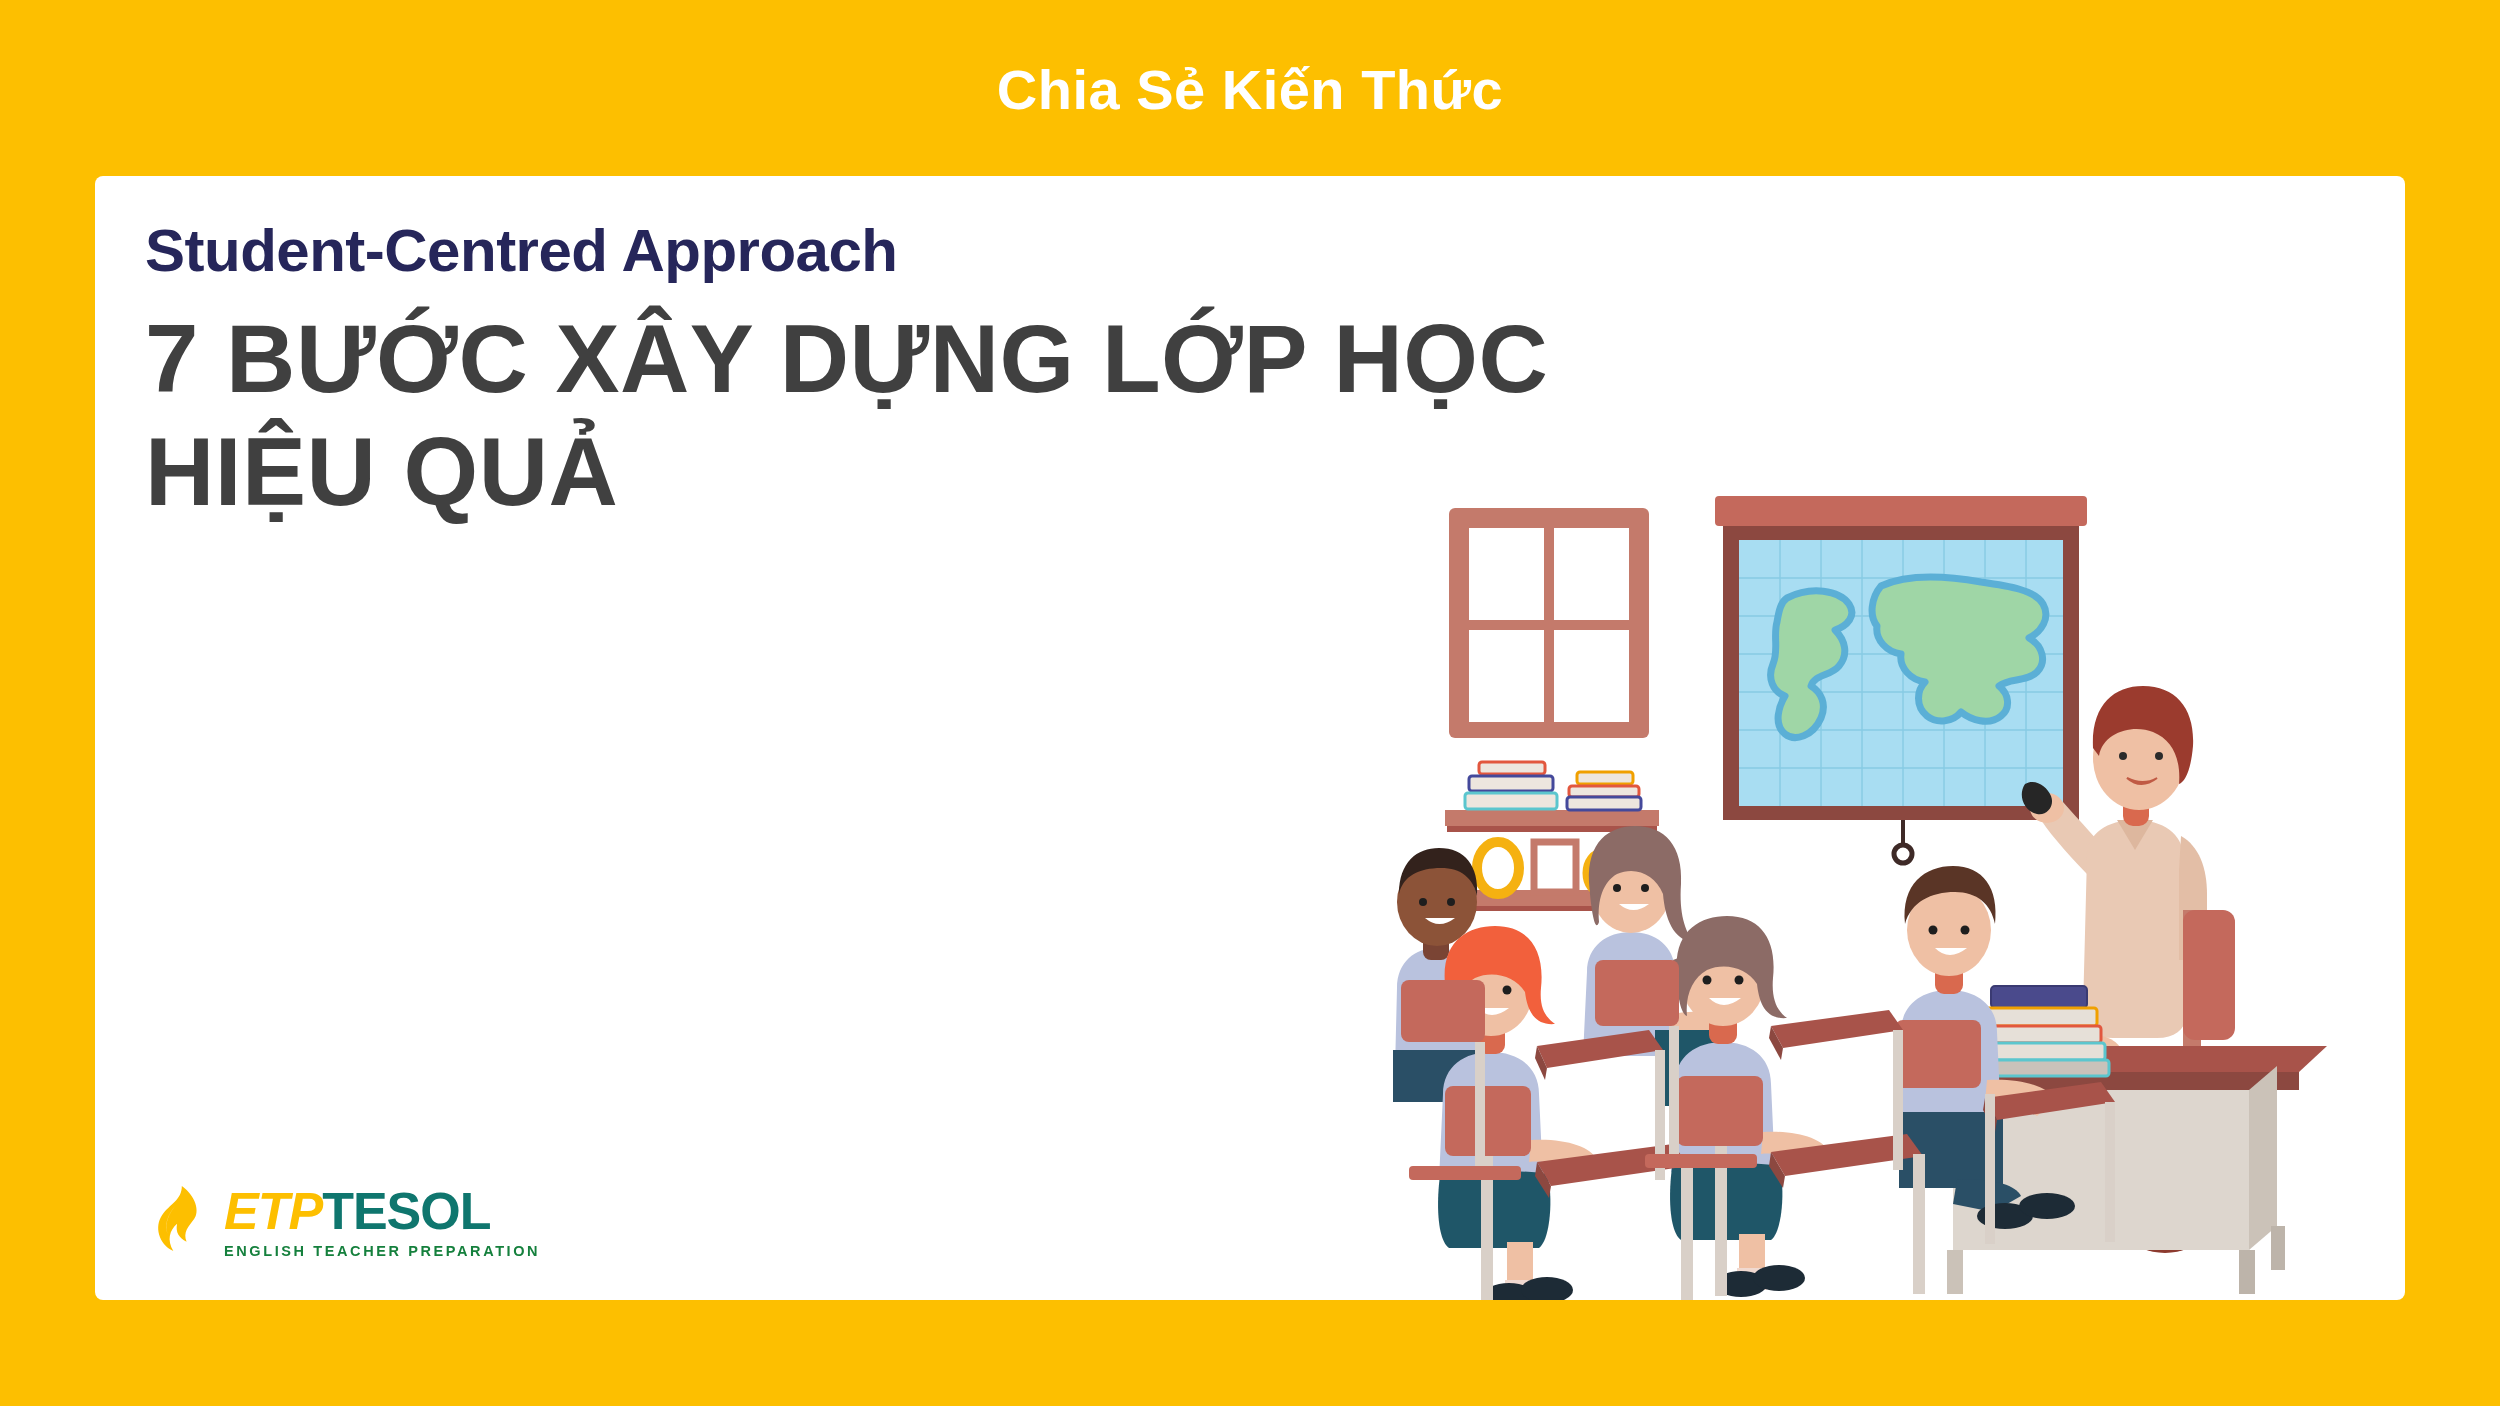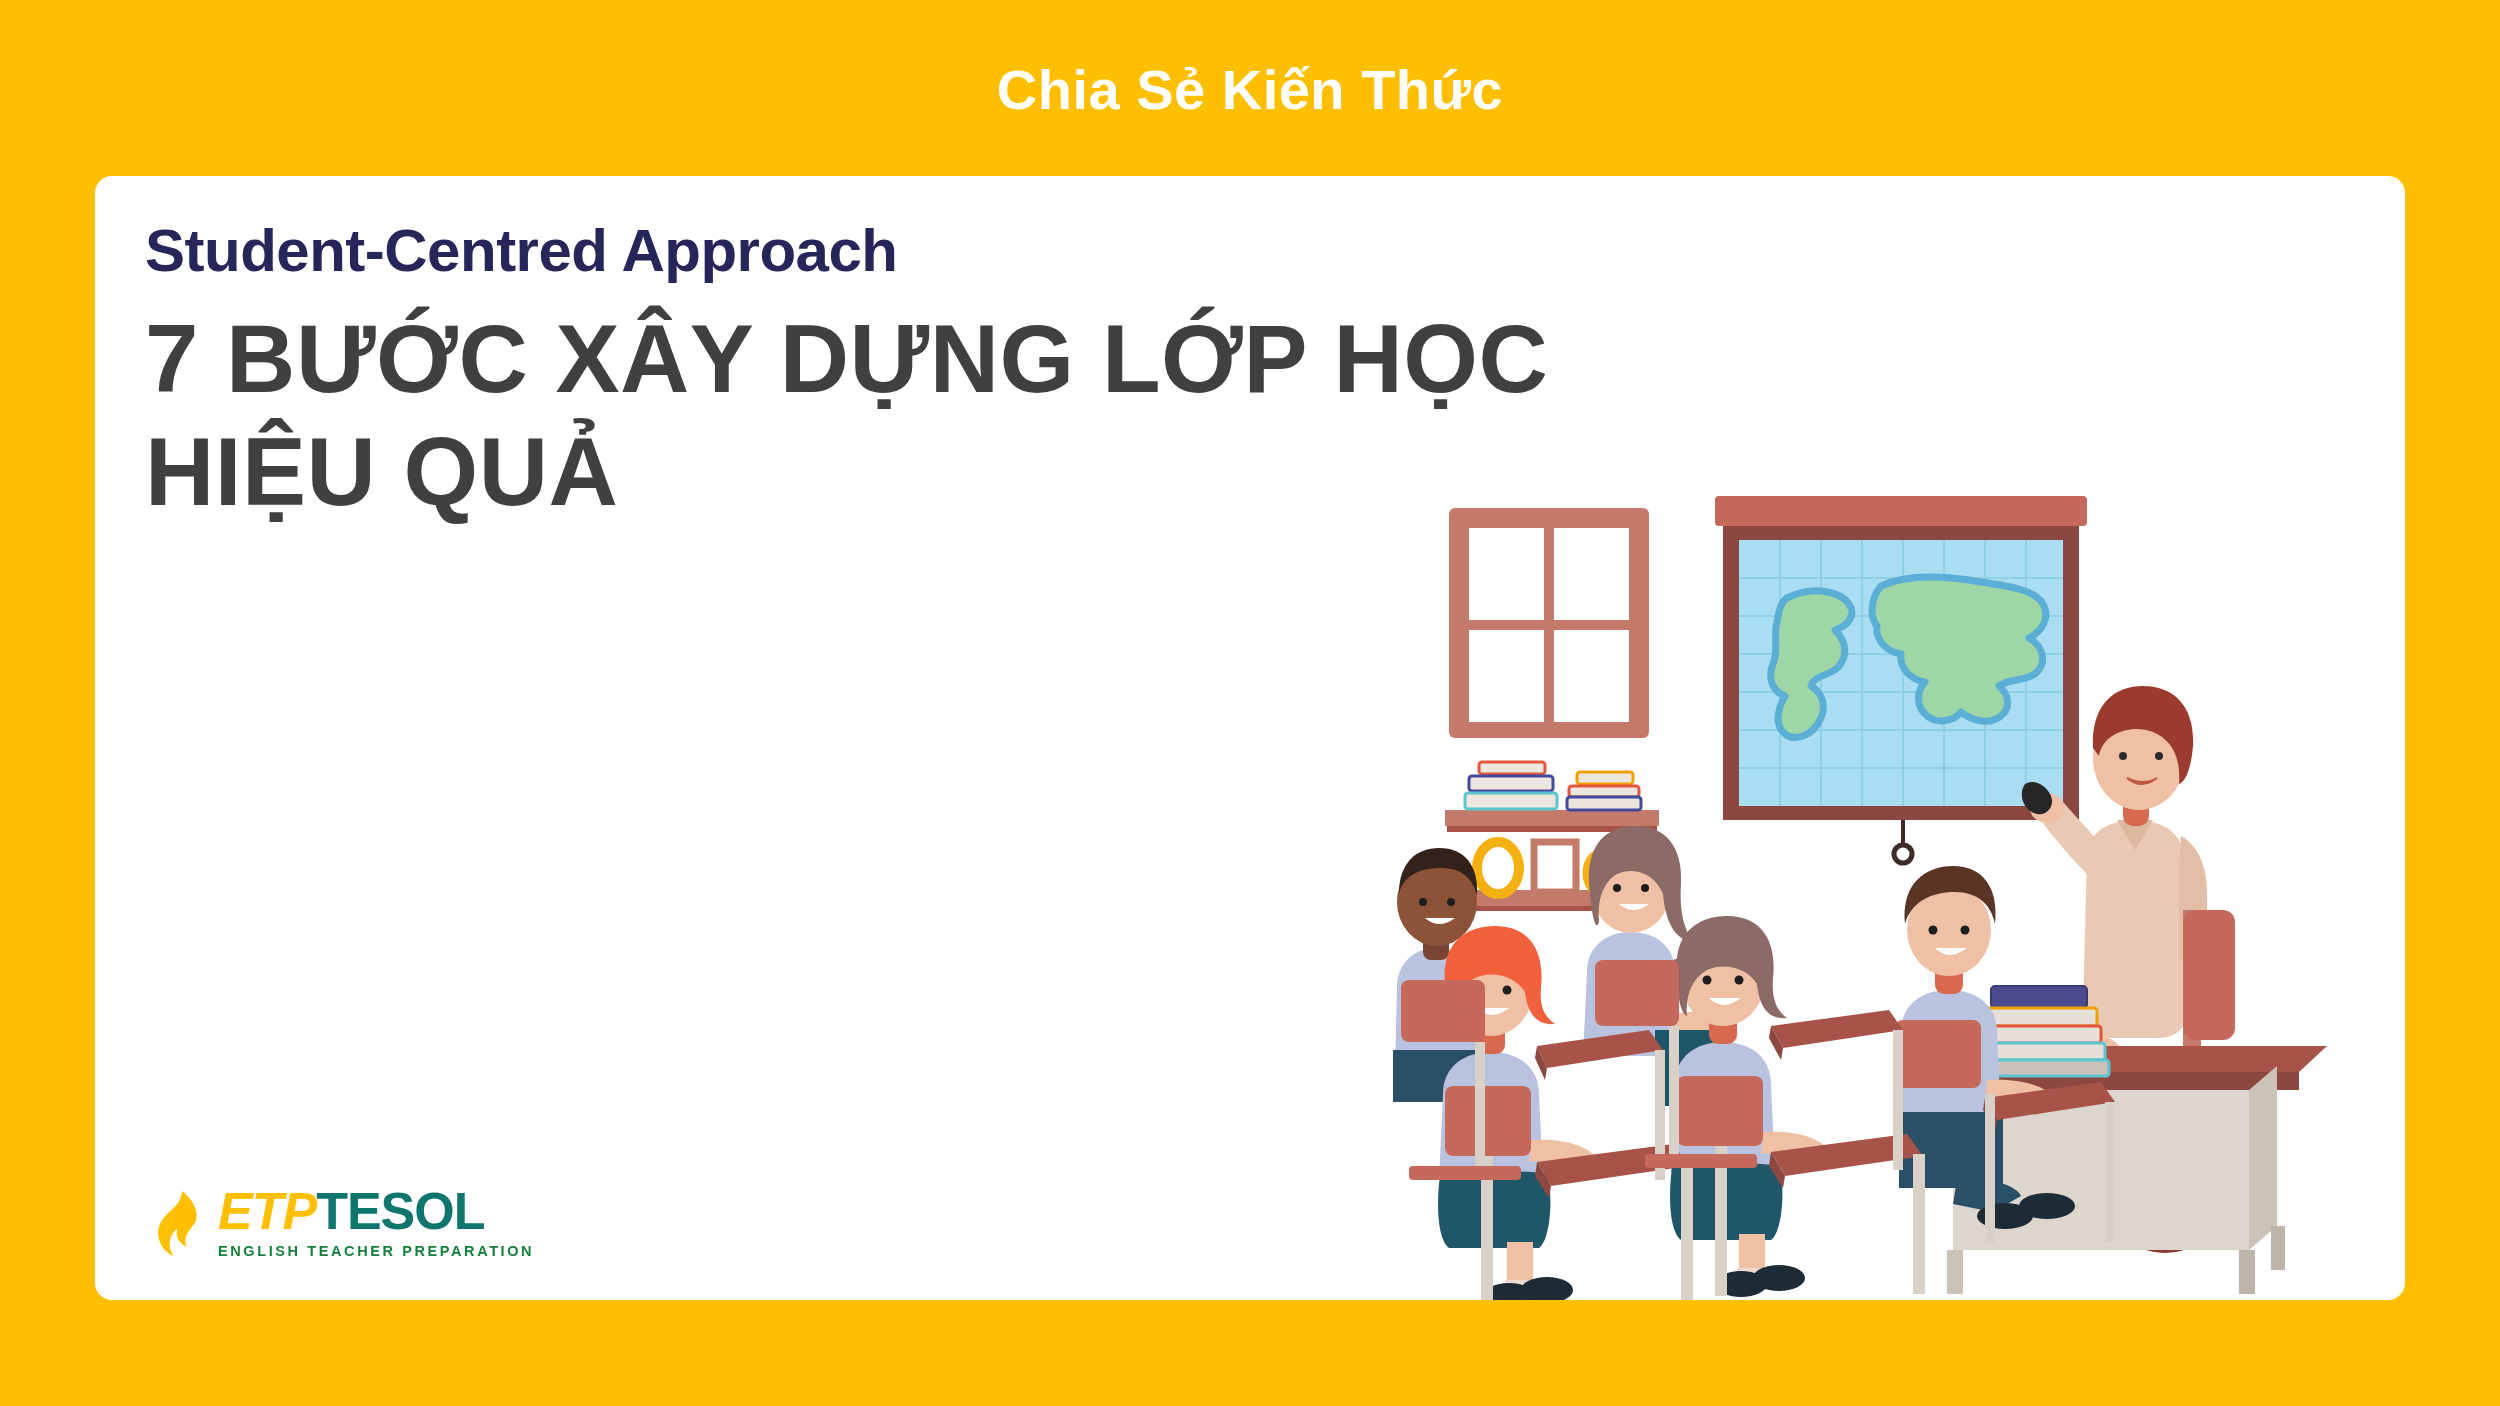--- a/index.html
+++ b/index.html
@@ -22,39 +22,39 @@
     line-height:1;
     transform:translateY(2px);
   }
   .sparkle{
     width:64px;height:64px;flex:0 0 auto;
   }
   
   .card{
     position:absolute;left:95px;top:176px;
     width:2310px;height:1124px;
-    background:#FFFFFF;border-radius:17px;
+    background:#FFFFFF;border-radius:8px;
     overflow:hidden;
   }
   .card-text{
     position:absolute;left:50px;top:42px;width:1500px;
   }
   .eyebrow{
     font-size:60px;font-weight:bold;color:#26265A;
     letter-spacing:-.5px;line-height:1.1;margin:0 0 18px 0;
   }
   .headline{
     font-size:96px;font-weight:bold;color:#404040;
     line-height:1.18;letter-spacing:.5px;margin:0;
     text-transform:uppercase;
   }
   
   .logo{
     position:absolute;left:55px;bottom:42px;
-    display:flex;align-items:flex-end;gap:10px;
+    display:flex;align-items:flex-start;gap:16px;
   }
   .flame{width:58px;height:68px;flex:0 0 auto;}
   .logo-words{display:flex;flex-direction:column;line-height:1;}
   .logo-main{
     font-size:52px;font-weight:bold;letter-spacing:-1px;
     display:flex;align-items:baseline;
   }
   .logo-etp{color:#FDBF00;font-style:italic;}
   .logo-tesol{color:#0f766e;}
   .logo-sub{

